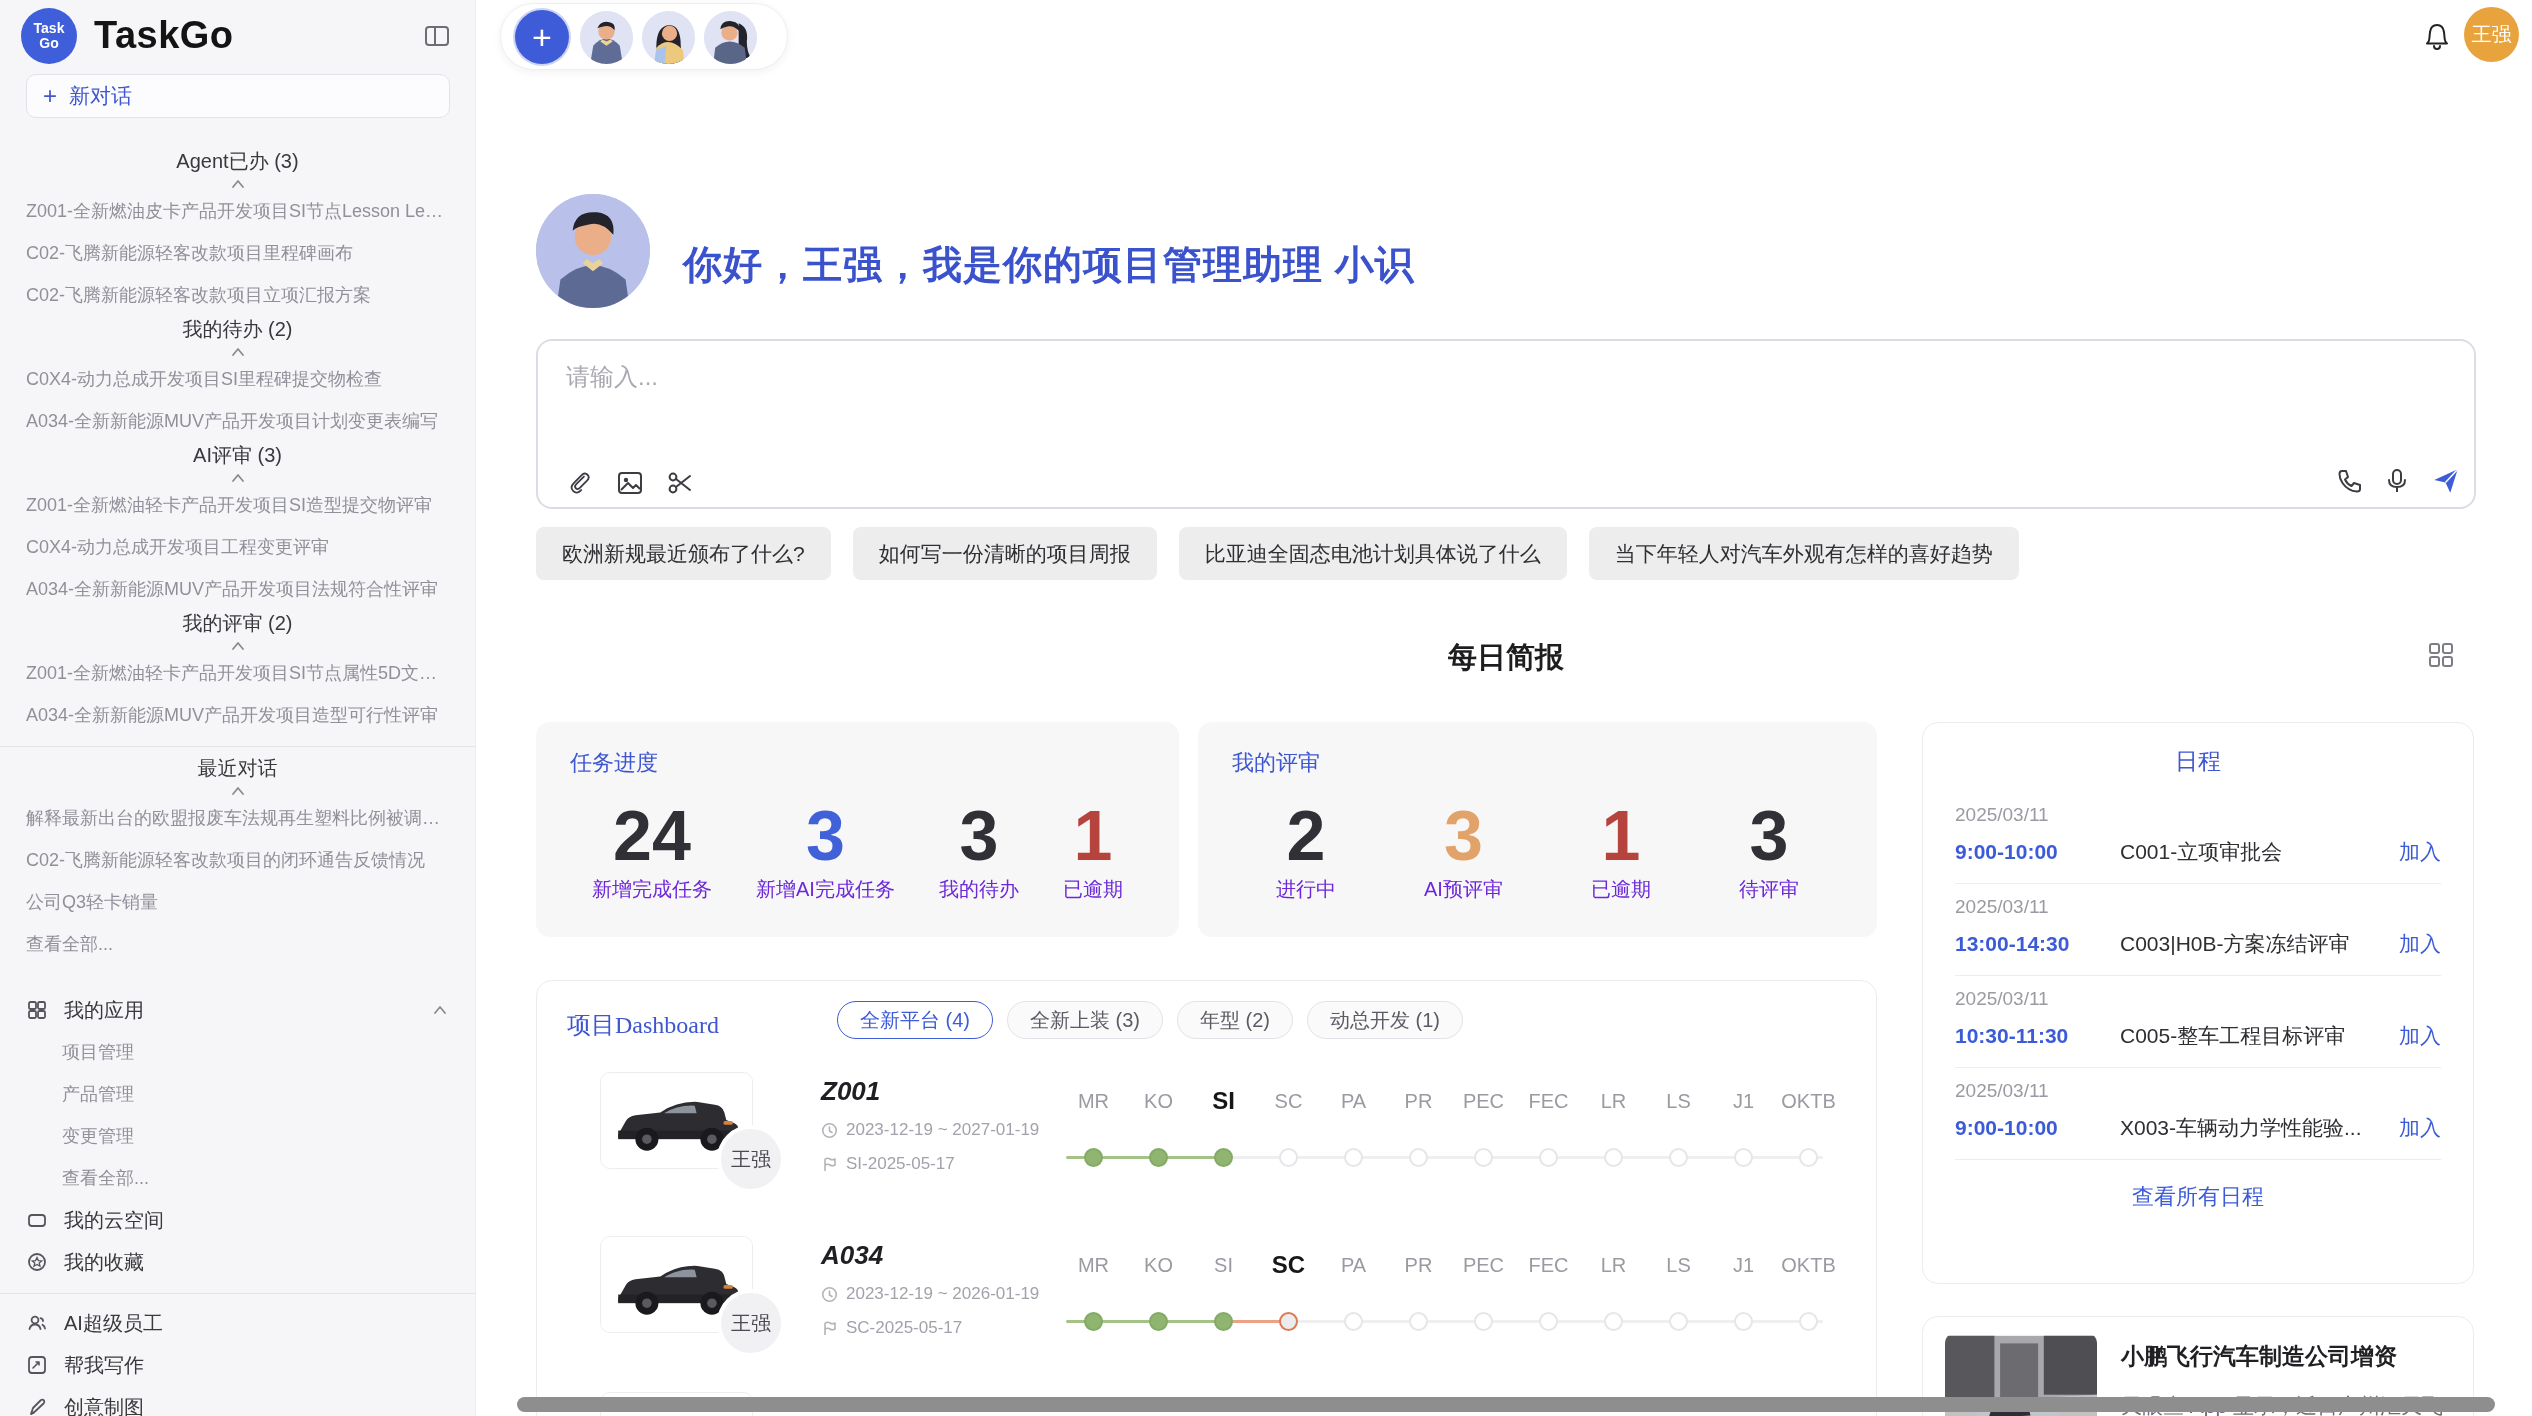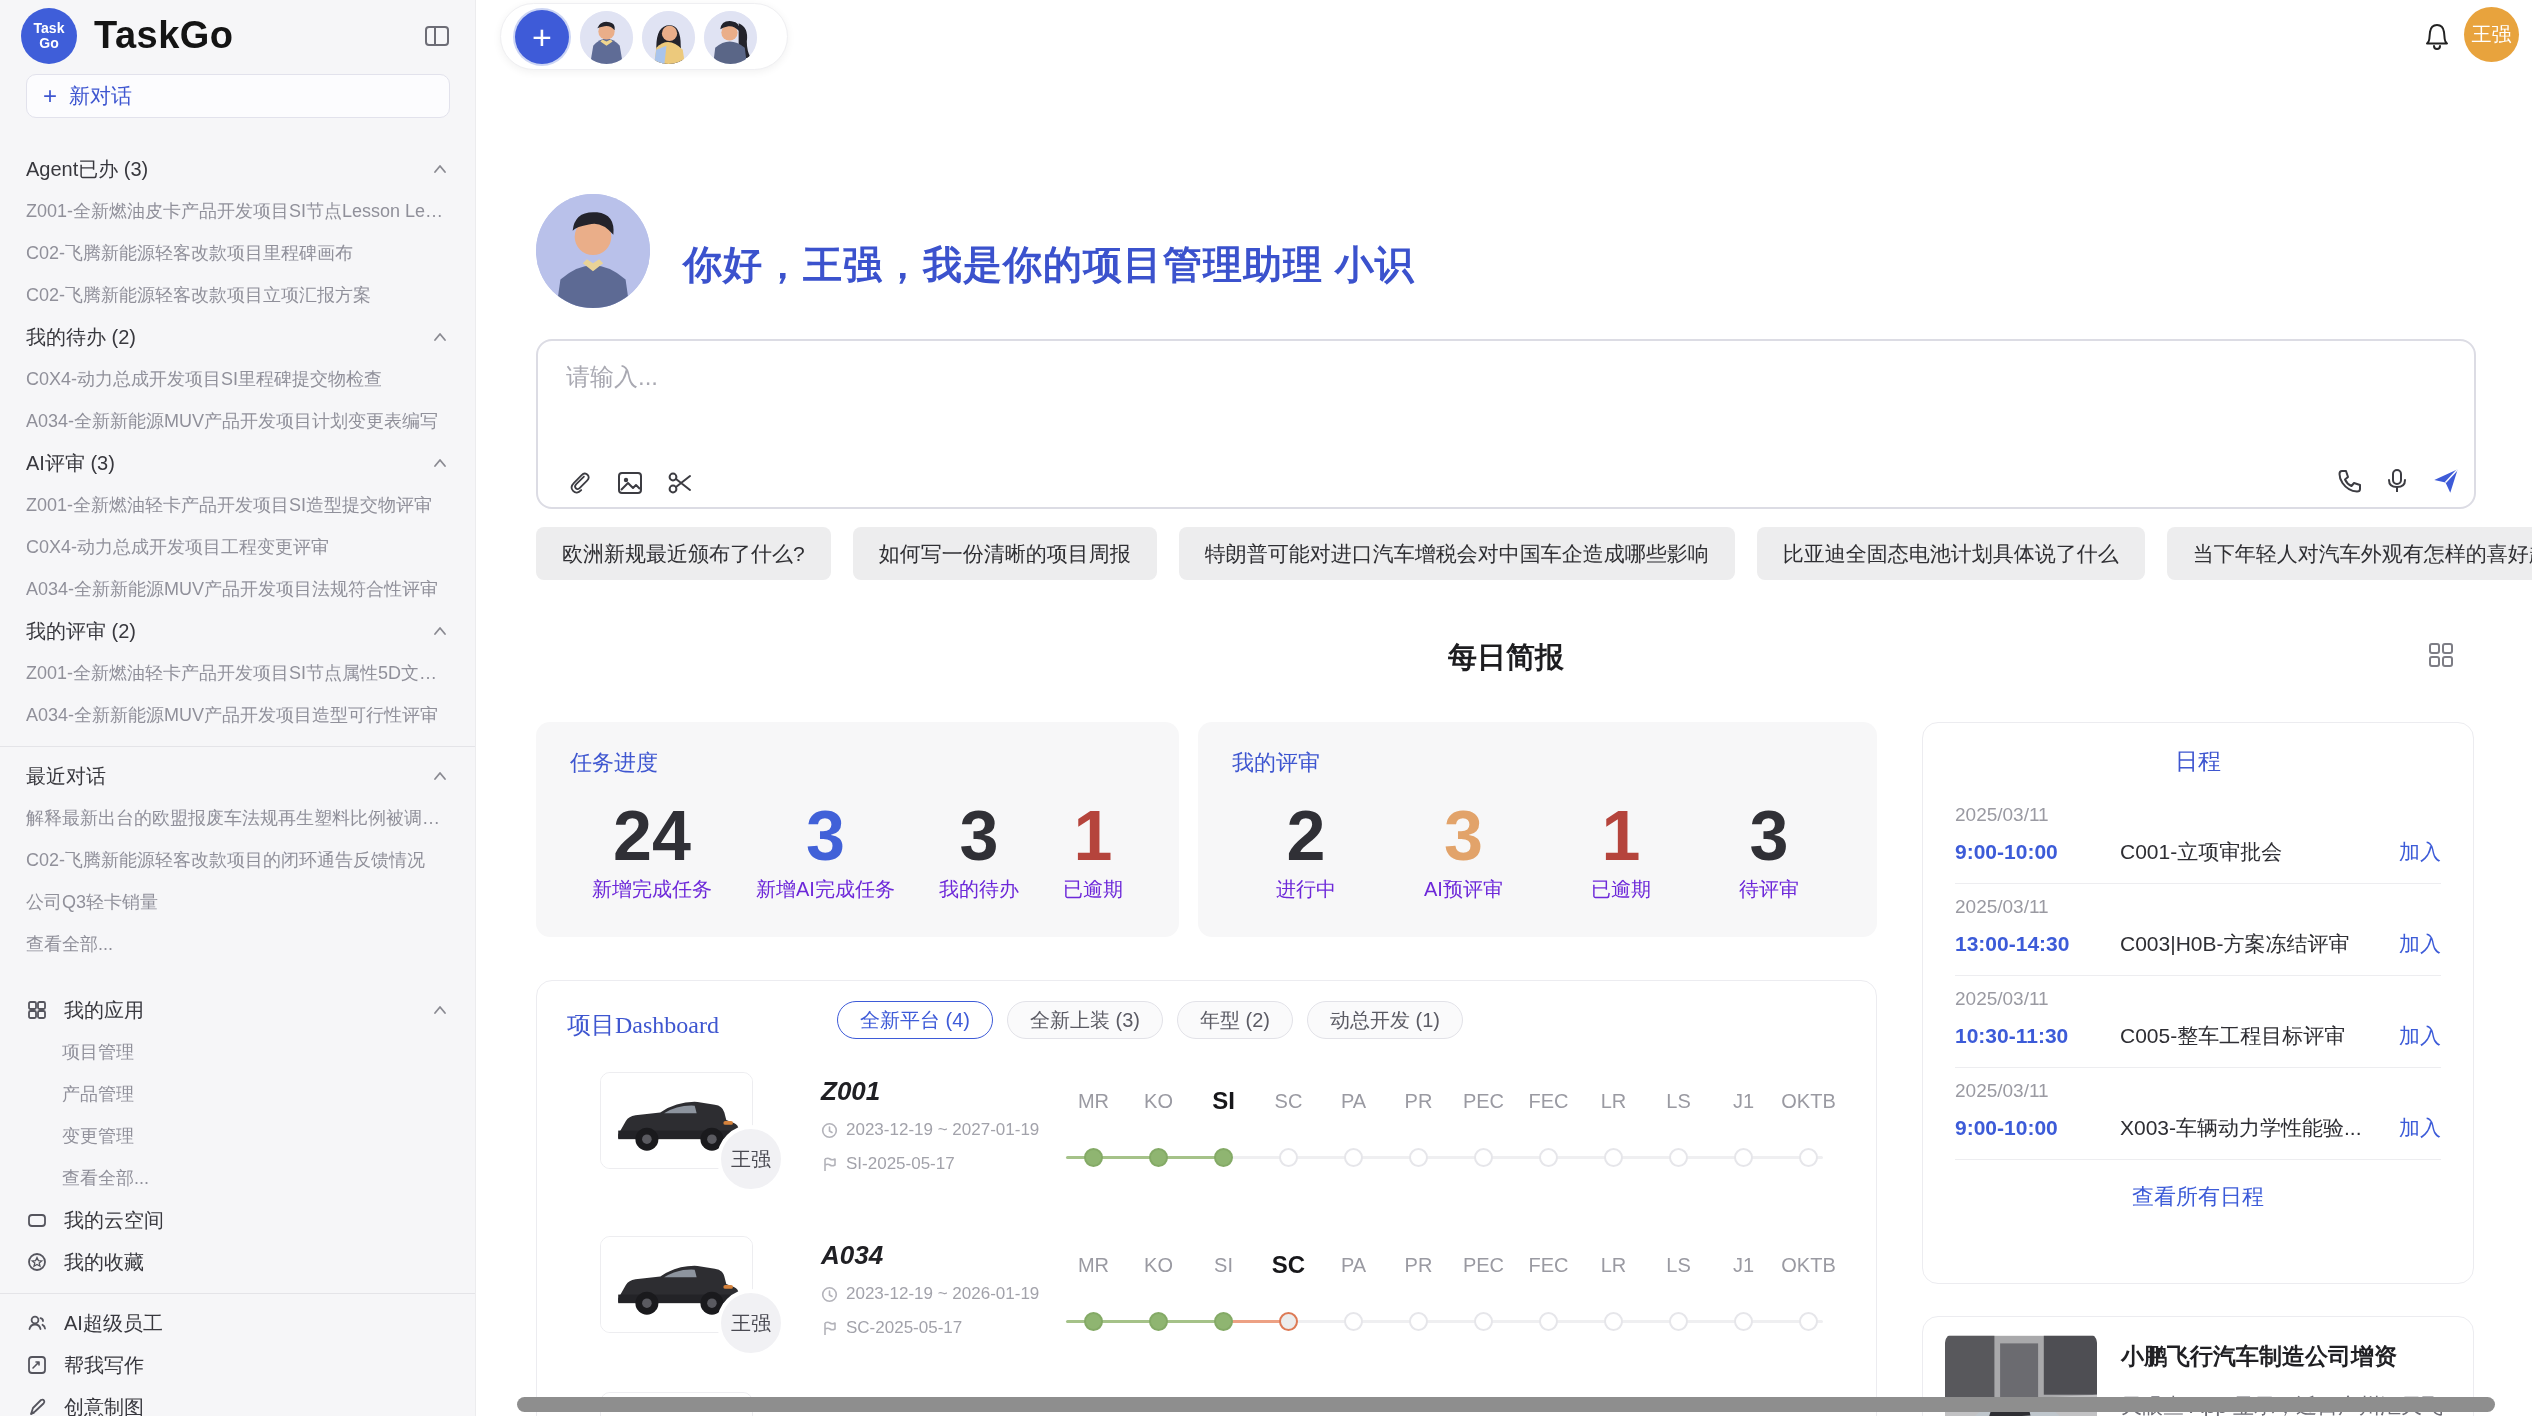--- a/index.html
+++ b/index.html
@@ -9,21 +9,21 @@
 
   
   #sidebar { position:absolute; left:0; top:0; width:476px; height:1416px; background:#f6f6f8; border-right:1px solid #ececee; overflow:hidden; }
   .sb-head { position:relative; height:74px; }
   .logo { position:absolute; left:21px; top:8px; width:56px; height:56px; border-radius:50%; background:#3f5ed9; color:#fff; display:flex; flex-direction:column; align-items:center; justify-content:center; font-size:14px; font-weight:700; line-height:15px; }
   .app-title { position:absolute; left:94px; top:14px; font-size:38px; font-weight:700; color:#141414; letter-spacing:0.5px; }
   .collapse-ic { position:absolute; right:24px; top:22px; width:28px; height:28px; color:#6d6d76; }
   .new-chat { position:absolute; left:26px; top:74px; width:424px; height:44px; background:#fcfcfe; border:1.5px solid #e2e2ec; border-radius:10px; display:flex; align-items:center; gap:12px; padding-left:16px; font-size:21px; color:#3e56d0; cursor:pointer; }
   .new-chat .plus { font-size:24px; font-weight:400; line-height:1; }
   .sb-scroll { position:absolute; left:0; right:0; top:118px; bottom:0; padding:0 26px; }
-  .sb-sec-head { height:42px; margin-top:0; display:flex; align-items:center; justify-content:space-between; font-size:20px; color:#38383e; }
+  .sb-sec-head { height:42px; margin-top:0; display:flex; align-items:center; justify-content:space-between; font-size:20px; color:#38383e;flex-direction:column; }
   .sb-sec-head.first { margin-top:30px; }
   .sb-item { height:42px; display:flex; align-items:center; font-size:18px; color:#90909a; white-space:nowrap; overflow:hidden; text-overflow:ellipsis; cursor:pointer; }
   .sb-item > span { overflow:hidden; text-overflow:ellipsis; }
   .sb-div { border:none; border-top:1px solid #e4e4e8; margin:10px -26px 8px; }
   .chev { width:18px; height:18px; color:#8a8a92; flex:none; }
   .sb-row { height:42px; display:flex; align-items:center; gap:16px; font-size:20px; color:#38383e; cursor:pointer; }
   .sb-row .ric { width:22px; height:22px; color:#55555e; flex:none; }
   .sb-sub { padding-left:36px; font-size:18px; color:#90909a; height:42px; display:flex; align-items:center; cursor:pointer; }
   .apps-head { justify-content:flex-start; gap:16px; }
   .apps-head .spacer { flex:1; }
@@ -415,21 +415,20 @@
         <svg viewBox="0 0 30 30" width="32" height="32">
             <path d="M4,14 L26,4 L19,26 L14.5,16.5 Z" fill="currentColor"></path>
             <path d="M14.5,16.5 L26,4" stroke="#fff" stroke-width="1.4"></path>
           </svg>
       </div>
     </div>
 
     <div class="chips">
       <div class="chip">欧洲新规最近颁布了什么?</div>
       <div class="chip">如何写一份清晰的项目周报</div>
-      <div class="chip">特朗普可能对进口汽车增税会对中国车企造成哪些影响</div>
       <div class="chip">比亚迪全固态电池计划具体说了什么</div>
       <div class="chip">当下年轻人对汽车外观有怎样的喜好趋势</div>
     </div>
 
     <div class="brief-title">每日简报</div>
     <div class="brief-grid-ic">
       <svg viewBox="0 0 30 30" width="30" height="30">
           <rect x="4" y="4" width="9" height="9" rx="2" fill="none" stroke="currentColor" stroke-width="2"></rect>
           <rect x="17" y="4" width="9" height="9" rx="2" fill="none" stroke="currentColor" stroke-width="2"></rect>
           <rect x="4" y="17" width="9" height="9" rx="2" fill="none" stroke="currentColor" stroke-width="2"></rect>

